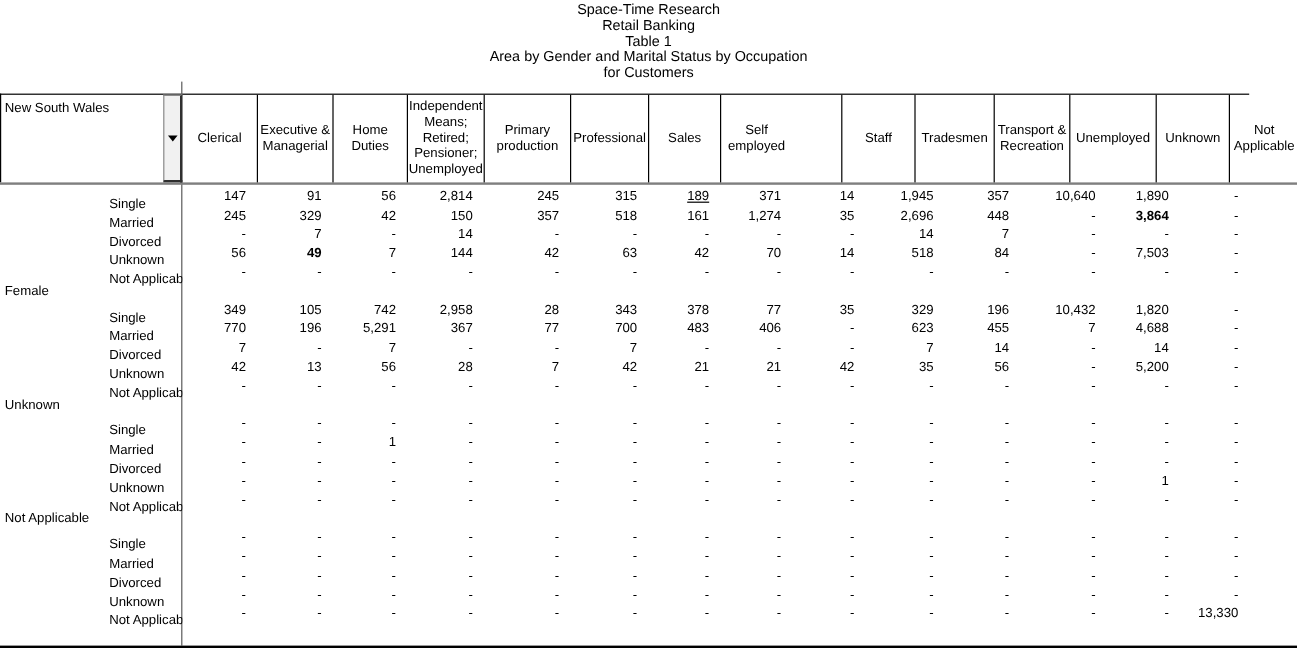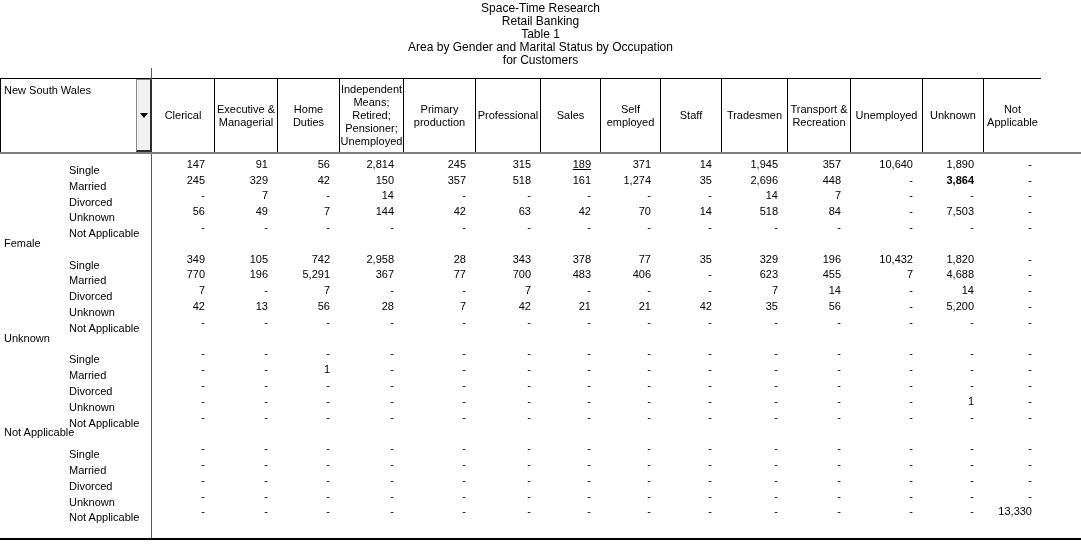--- a/index.html
+++ b/index.html
@@ -34,21 +34,21 @@
     height:73px; display:flex; align-items:center; justify-content:center;
     text-align:center; font-size:11px; line-height:13px; white-space:pre-line;
     border-left:1px solid #000;
   }
   .hcell:first-child { border-left:none; }
   
   .tbody { position:absolute; left:0; top:156px; width:1081px; }
   .trow  { display:flex; height:15.8px; align-items:center; font-size:11px; }
   .rlabel { width:152px; overflow:hidden; white-space:nowrap; }
   .rlabel.group { padding-left:4px; }
-  .rlabel.sub   { padding-left:69px;margin-top:12px; }
+  .rlabel.sub   { padding-left:91px;margin-top:12px; }
   .dcell { text-align:right; padding-right:9px; white-space:nowrap; }
 </style>
 </head>
 <body>
 
 <div class="page">
 
   <div class="titles">
       <div>Space-Time Research</div>
       <div>Retail Banking</div>
@@ -79,21 +79,21 @@
 Means;
 Retired;
 Pensioner;
 Unemployed</div>
       <div class="hcell" style="width: 72px;">Primary
 production</div>
       <div class="hcell" style="width: 65px;">Professional</div>
       <div class="hcell" style="width: 60px;">Sales</div>
       <div class="hcell" style="width: 60px;">Self
 employed</div>
-      <div class="hcell" style="width: 61px;">Staff</div>
+      <div class="hcell" style="width: 61px; margin-left: 41px;">Staff</div>
       <div class="hcell" style="width: 66px;">Tradesmen</div>
       <div class="hcell" style="width: 63px;">Transport &amp;
 Recreation</div>
       <div class="hcell" style="width: 72px;">Unemployed</div>
       <div class="hcell" style="width: 61px;">Unknown</div>
       <div class="hcell" style="width: 58px;">Not
 Applicable</div>
     </div>
 
   <div class="tbody">
@@ -144,21 +144,21 @@
         <div class="dcell" style="width: 61px;">-</div>
         <div class="dcell" style="width: 66px;">14</div>
         <div class="dcell" style="width: 63px;">7</div>
         <div class="dcell" style="width: 72px;">-</div>
         <div class="dcell" style="width: 61px;">-</div>
         <div class="dcell" style="width: 58px;">-</div>
       </div>
       <div class="trow">
         <div class="rlabel sub">Unknown</div>
         <div class="dcell" style="width: 62px;">56</div>
-        <div class="dcell" style="width: 63px;">49</div>
+        <div class="dcell" style="width: 63px; font-weight: bold;">49</div>
         <div class="dcell" style="width: 62px;">7</div>
         <div class="dcell" style="width: 64px;">144</div>
         <div class="dcell" style="width: 72px;">42</div>
         <div class="dcell" style="width: 65px;">63</div>
         <div class="dcell" style="width: 60px;">42</div>
         <div class="dcell" style="width: 60px;">70</div>
         <div class="dcell" style="width: 61px;">14</div>
         <div class="dcell" style="width: 66px;">518</div>
         <div class="dcell" style="width: 63px;">84</div>
         <div class="dcell" style="width: 72px;">-</div>

